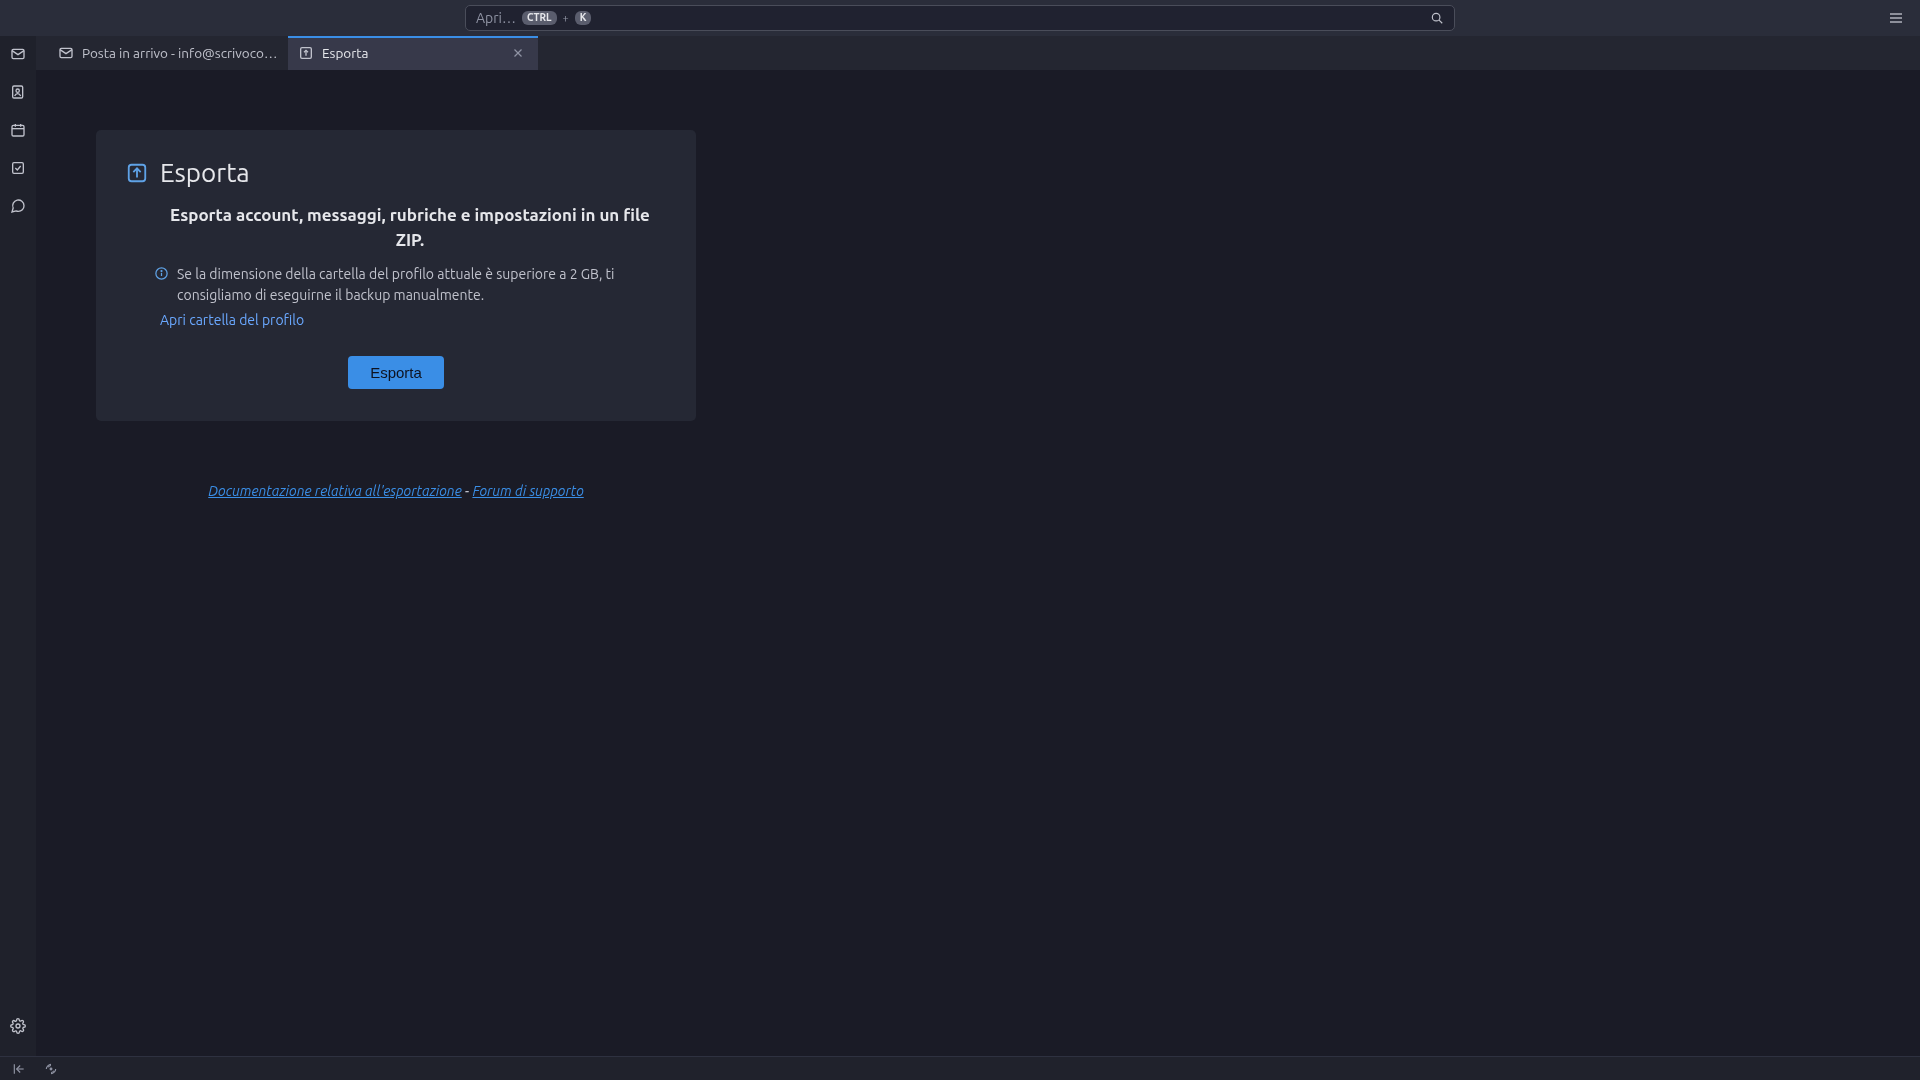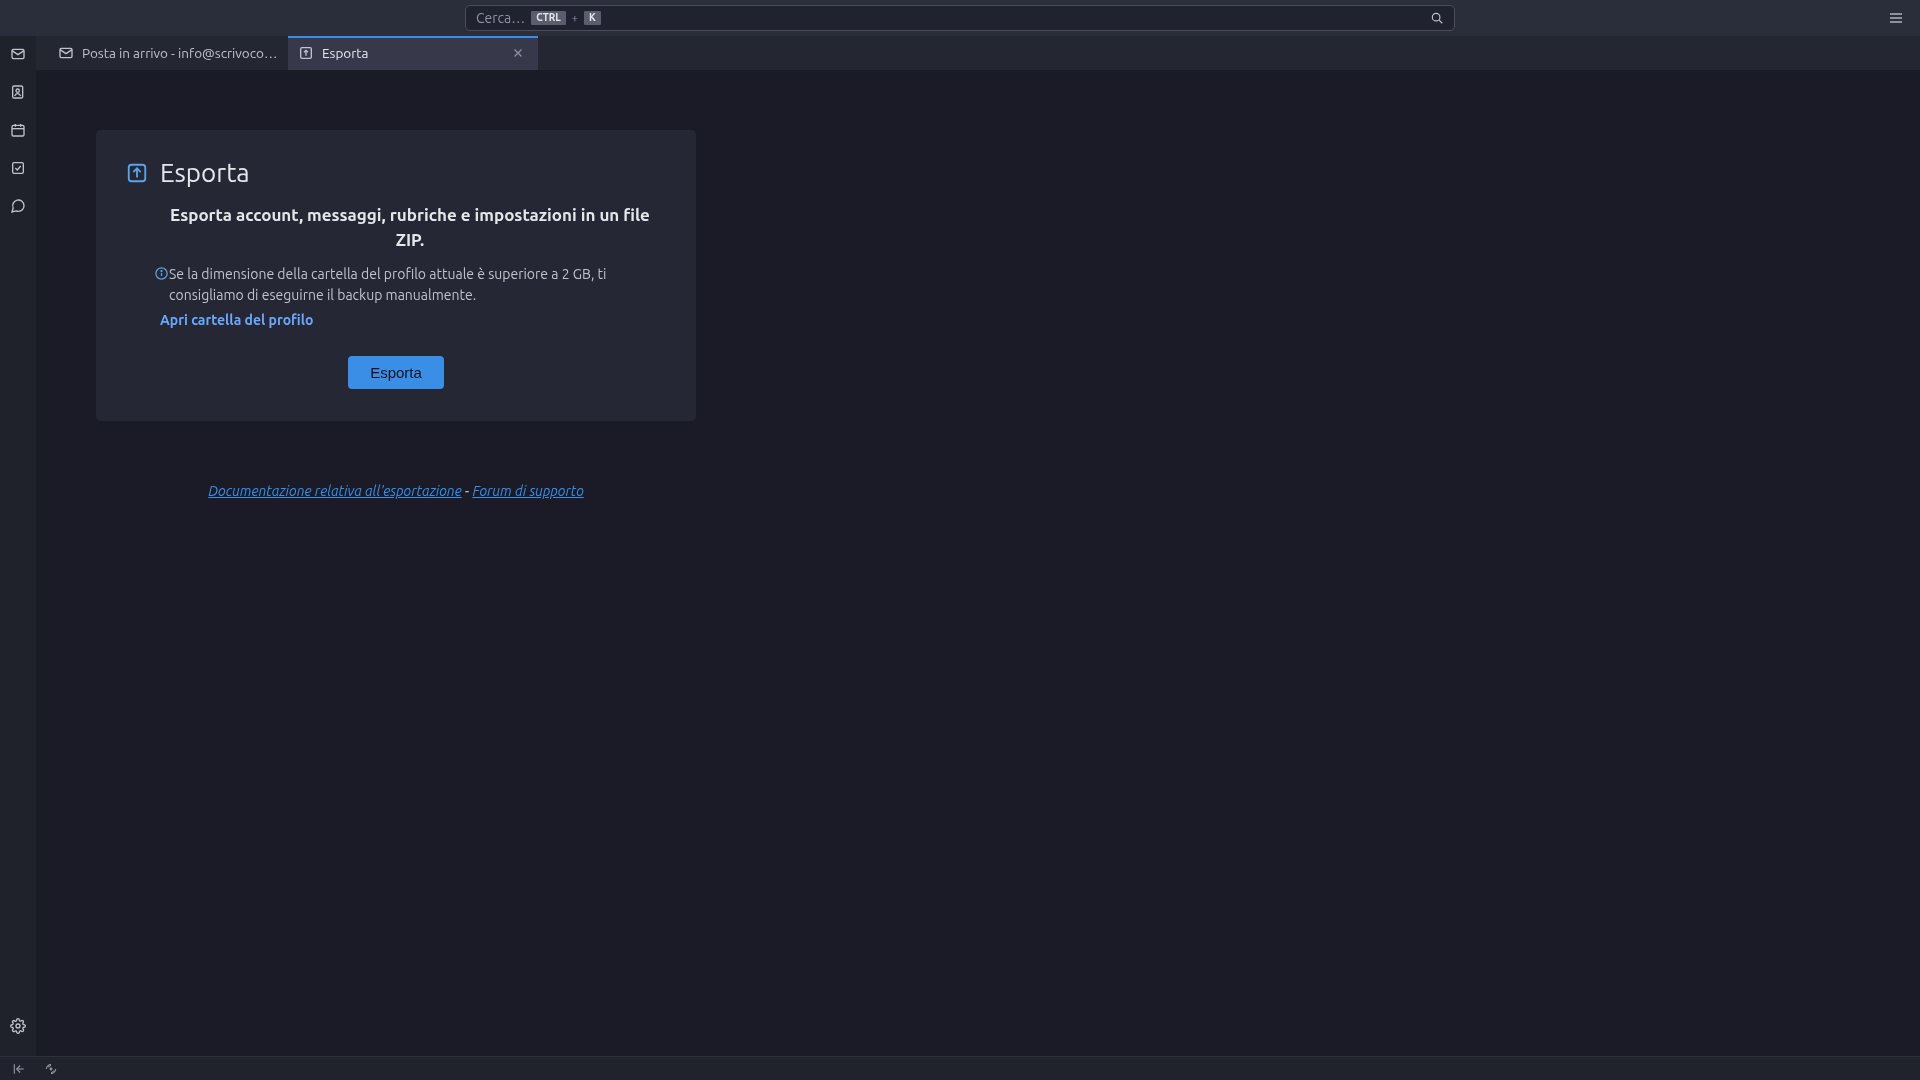--- a/index.html
+++ b/index.html
@@ -60,21 +60,21 @@
     color: var(--fg-muted);
     flex: 0 0 auto;
   }
   .kbd {
     display: inline-block;
     background: var(--bg-kbd);
     color: #e6e7eb;
     font-size: 10px;
     line-height: 14px;
     padding: 0 5px;
-    border-radius: 1px;
+    border-radius: 6px;
     font-weight: 600;
   }
   .search-plus { color: var(--fg-muted); font-size: 11px;}
   .search-spacer { flex: 1; }
   .search-icon-right { color: var(--fg-secondary); }
   .hamburger {
     width: 32px; height: 28px;
     display: flex; align-items: center; justify-content: center;
     color: var(--fg-secondary);
     border-radius: 4px;
@@ -196,31 +196,32 @@
   .card-subtitle {
     font-size: 17px;
     font-weight: 700;
     color: var(--fg-primary);
     margin: 4px 0 12px 28px;
     line-height: 1.45;
     text-align: center;
   }
   .info-row {
     display: flex;
+    gap: 8px;
     margin-left: 28px;
     color: var(--fg-secondary);
     font-size: 14px;
     line-height: 1.5;
     margin-bottom: 6px;
   }
   .info-icon { flex: 0 0 auto; color: #5fa2e6; margin-top: 2px;}
   .action-link {
     margin-left: 34px;
     color: var(--fg-link-action);
-    font-weight: 700;
+    font-weight: 400;
     font-size: 14px;
     cursor: pointer;
     display: inline-block;
   }
   .btn-row {
     display: flex;
     justify-content: center;
     margin-top: 28px;
   }
   .btn-primary {
@@ -263,21 +264,21 @@
   }
   svg { display:block; }
 </style>
 </head>
 <body>
 
 <div class="titlebar">
   <div class="title-left-spacer"></div>
   <div class="search-wrap">
     <div class="search-box">
-      <span class="search-placeholder">Cerca…</span>
+      <span class="search-placeholder">Apri…</span>
       <span class="kbd">CTRL</span>
       <span class="search-plus">+</span>
       <span class="kbd">K</span>
       <span class="search-spacer"></span>
       <span class="search-icon-right">
         <svg width="14" height="14" viewBox="0 0 24 24" fill="none" stroke="currentColor" stroke-width="2">
             <circle cx="10.5" cy="10.5" r="6.5"></circle>
             <line x1="21" y1="21" x2="15.5" y2="15.5"></line>
           </svg>
       </span>

